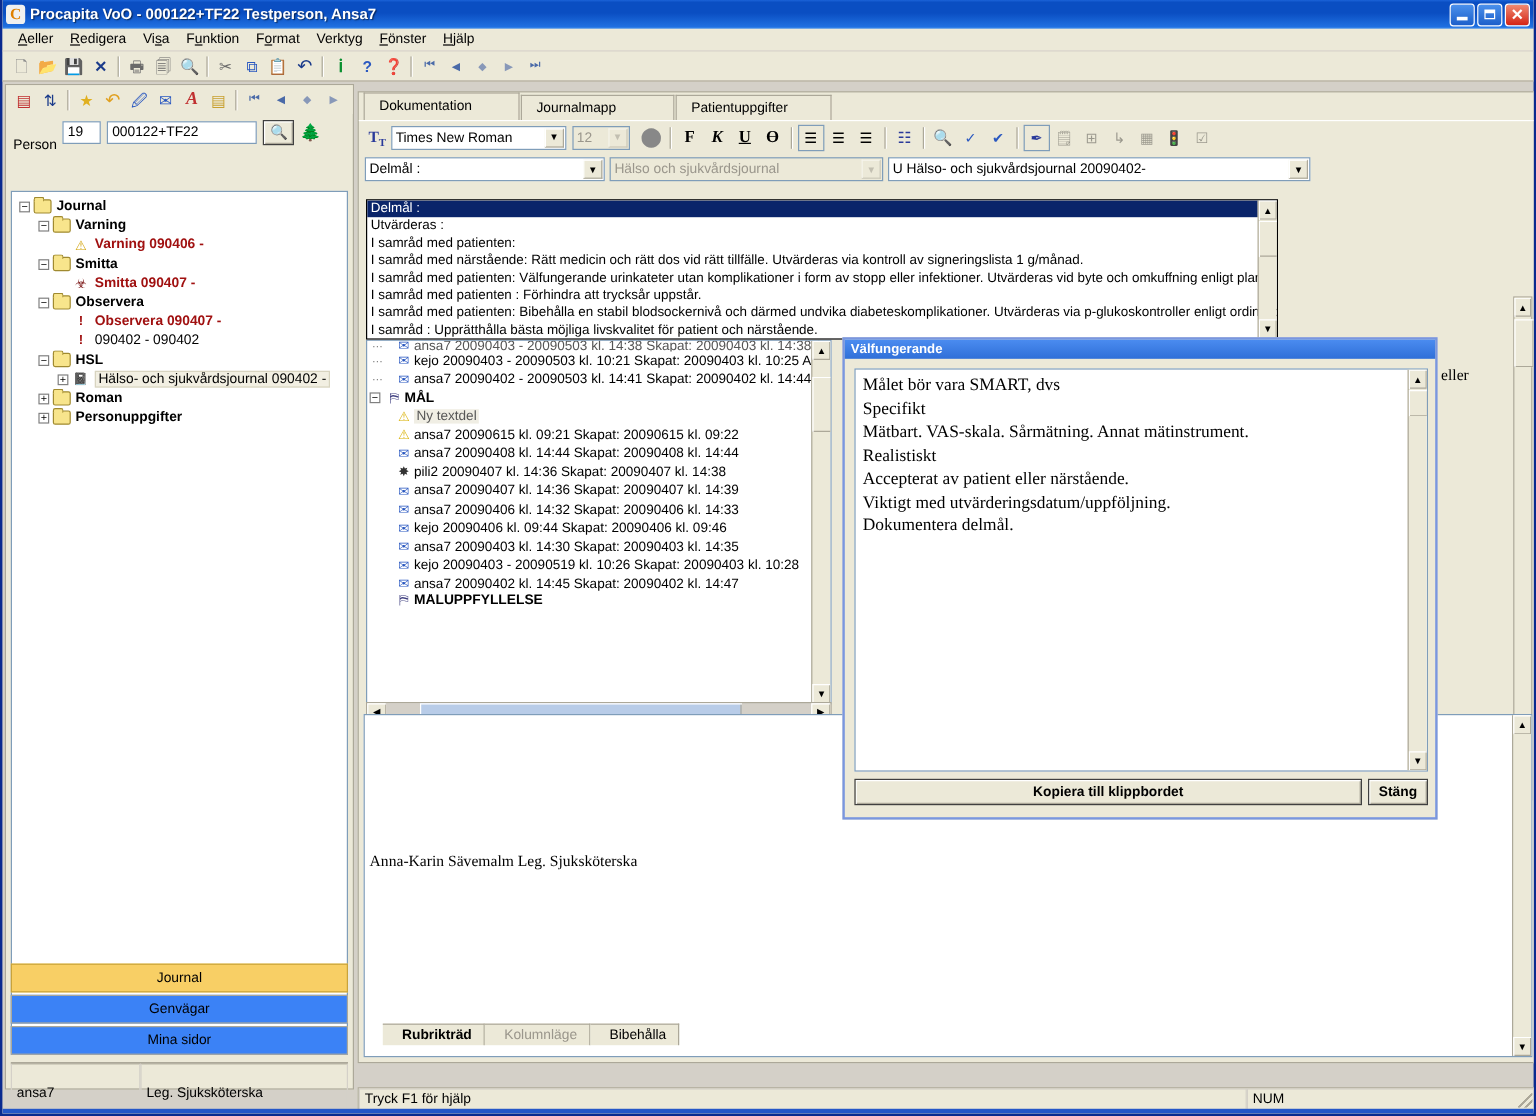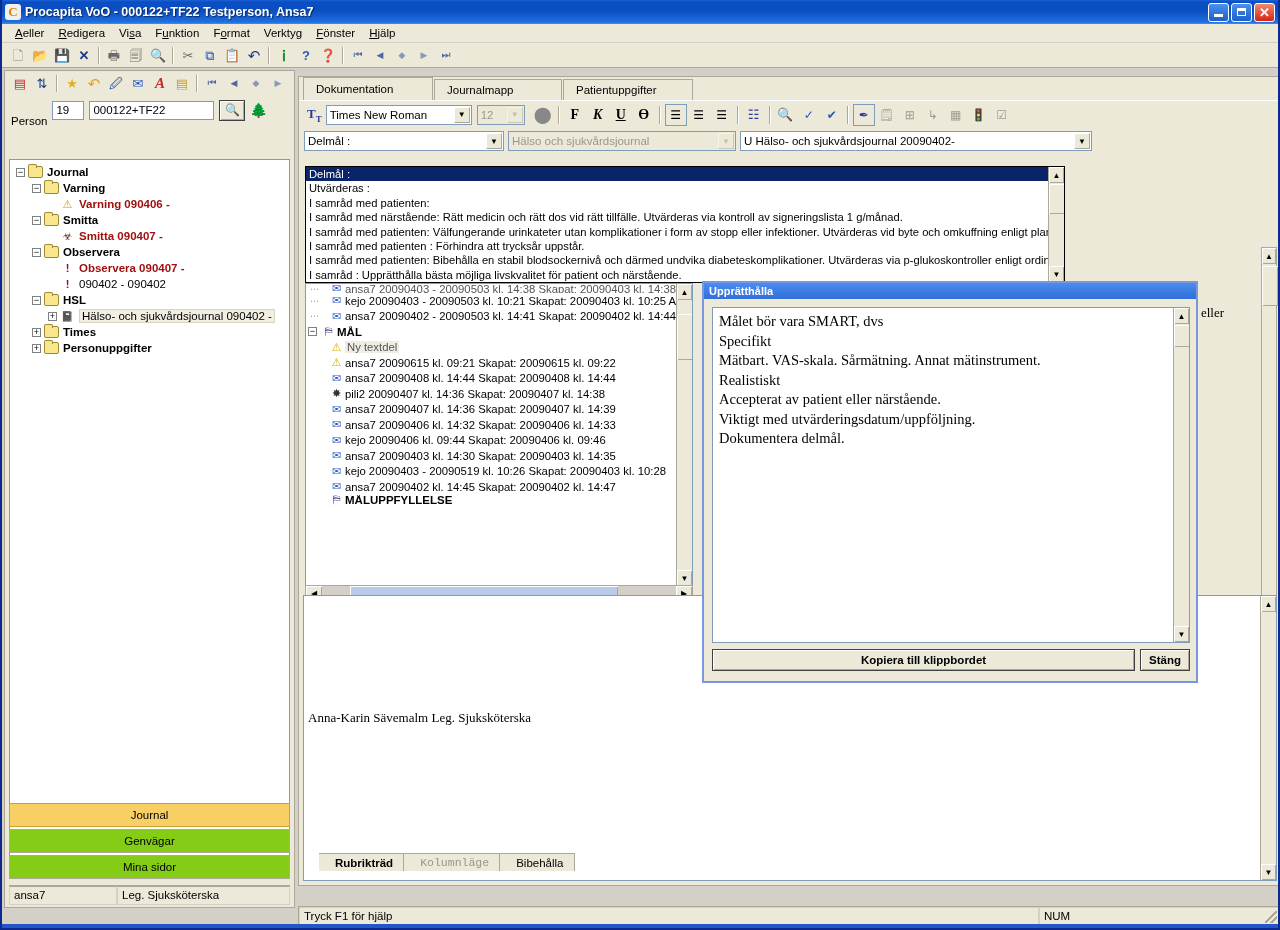--- a/index.html
+++ b/index.html
@@ -127,32 +127,32 @@
   }
   .tlabel { font-size: 11.5px; }
   .tlabel.bold { font-weight: bold; }
   .tlabel.red { color: #a01010; font-weight: bold; }
   .tlabel.sel { background: #f2efe2; border: 1px solid #d8d4c0; padding: 0 2px; }
   .micon { width: 15px; margin-right: 4px; text-align: center; font-size: 11px; flex: 0 0 auto; }
   .sidebtns { position: absolute; left: 4px; bottom: 26px; width: 281px; }
   .sidebtn {
     height: 24px; margin-bottom: 2px;
     border: 1px solid #aca899;
-    background: #84cc16;
+    background: #3b82f6;
     display: flex; align-items: center; justify-content: center;
     font-size: 11.5px;
   }
   .sidebtn.active { background: #f8cf65; border-color: #c9a33a; }
   .leftstatus {
     position: absolute; left: 4px; bottom: 2px; width: 281px; height: 20px;
     display: flex; border-top: 1px solid #aca899;
   }
   .leftstatus div {
     border: 1px solid #d4d0c8; border-top-color: #aca899;
-    font-size: 11.5px; padding: 2px 4px;
+    font-size: 11.5px; padding: 18px 4px;
   }
 
   
   .rightpane {
     position: absolute; left: 296px; top: 76px;
     width: 982px; height: 810px;
     background: #ece9d8;
     border: 1px solid #aca899;
   }
   .tabrow { height: 23px; display: flex; align-items: flex-end; padding-left: 4px; }
@@ -285,21 +285,21 @@
   }
   .dtab {
     height: 18px; padding: 0 10px 0 16px; font-size: 11.5px;
     display: flex; align-items: center;
     border-top: 1px solid #aca899; border-right: 1px solid #aca899;
     background: #ece9d8;
     transform: skewX(0deg);
     position: relative;
   }
   .dtab.bold { font-weight: bold; }
-  .dtab.dim { color: #9a968c; font-family: Liberation Mono, monospace; }
+  .dtab.dim { color: #9a968c; }
 
   
   .dialog {
     position: absolute; left: 700px; top: 281px;
     width: 496px; height: 402px;
     background: #ece9d8;
     border: 2px solid #7a96df;
     z-index: 100;
   }
   .dlgtitle {
@@ -491,21 +491,21 @@
       </div>
       <div class="tnode" style="padding-left:38px">
         <div class="exp">+</div>
         <span class="micon" style="font-size:10px">📓</span>
         <span class="tlabel sel">Hälso- och sjukvårdsjournal 090402 -</span>
       </div>
 
       <div class="tnode" style="padding-left:22px">
         <div class="exp">+</div>
         <div class="folder"></div>
-        <span class="tlabel bold">Times</span>
+        <span class="tlabel bold">Roman</span>
       </div>
 
       <div class="tnode" style="padding-left:22px">
         <div class="exp">+</div>
         <div class="folder"></div>
         <span class="tlabel bold">Personuppgifter</span>
       </div>
     </div>
 
     <div class="sidebtns">
@@ -735,21 +735,21 @@
           <span>Kolumnläge</span>
         </div>
       <div class="dtab">
           <span>Bibehålla</span>
         </div>
     </div>
   </div>
 
   <div class="dialog">
     <div class="dlgtitle">
-      <span>Upprätthålla</span>
+      <span>Välfungerande</span>
     </div>
     <div class="dlgbody">
       <div class="dlgtext">
         <div>Målet bör vara SMART, dvs</div>
         <div>Specifikt</div>
         <div>Mätbart. VAS-skala. Sårmätning. Annat mätinstrument.</div>
         <div>Realistiskt</div>
         <div>Accepterat av patient eller närstående.</div>
         <div>Viktigt med utvärderingsdatum/uppföljning.</div>
         <div>Dokumentera delmål.</div>

